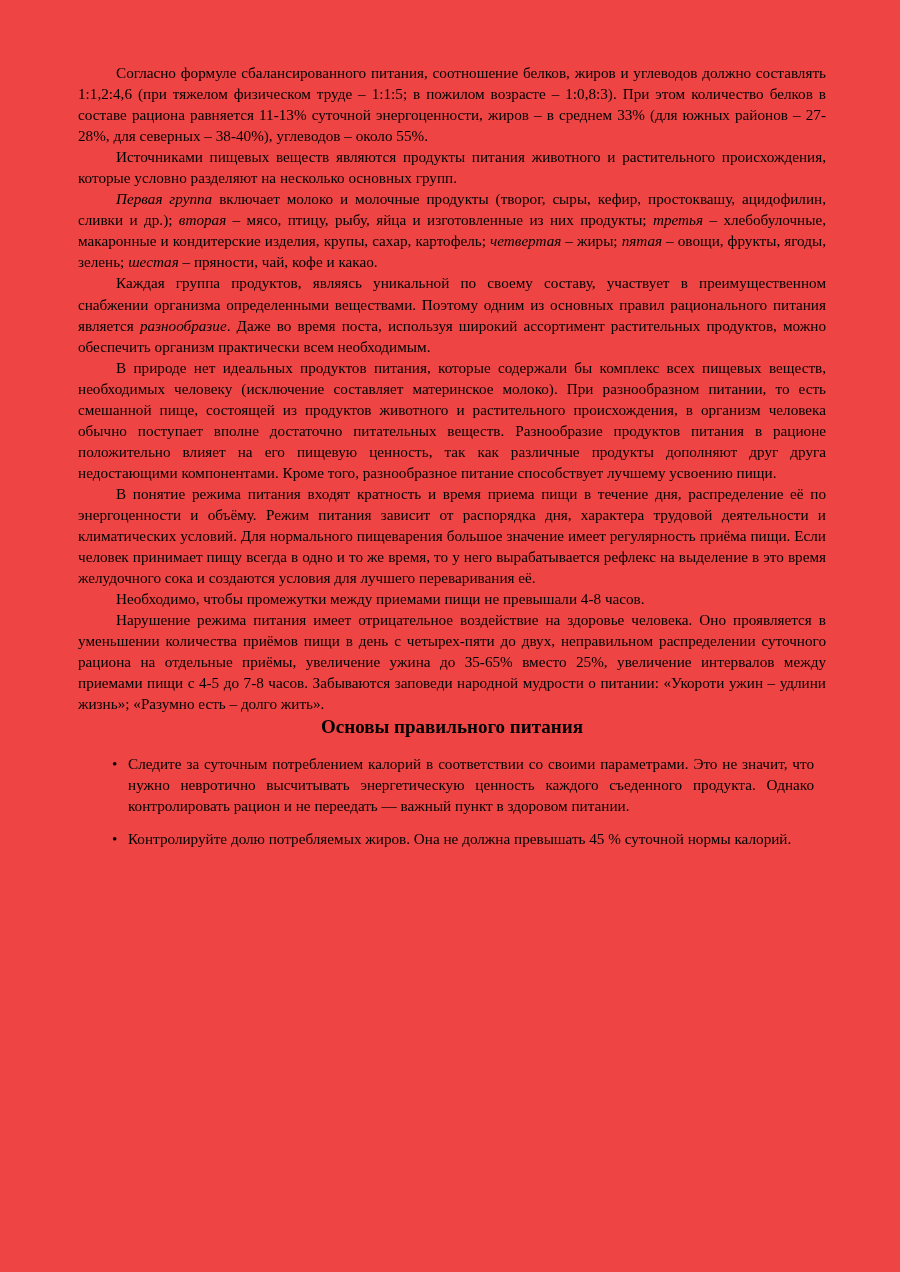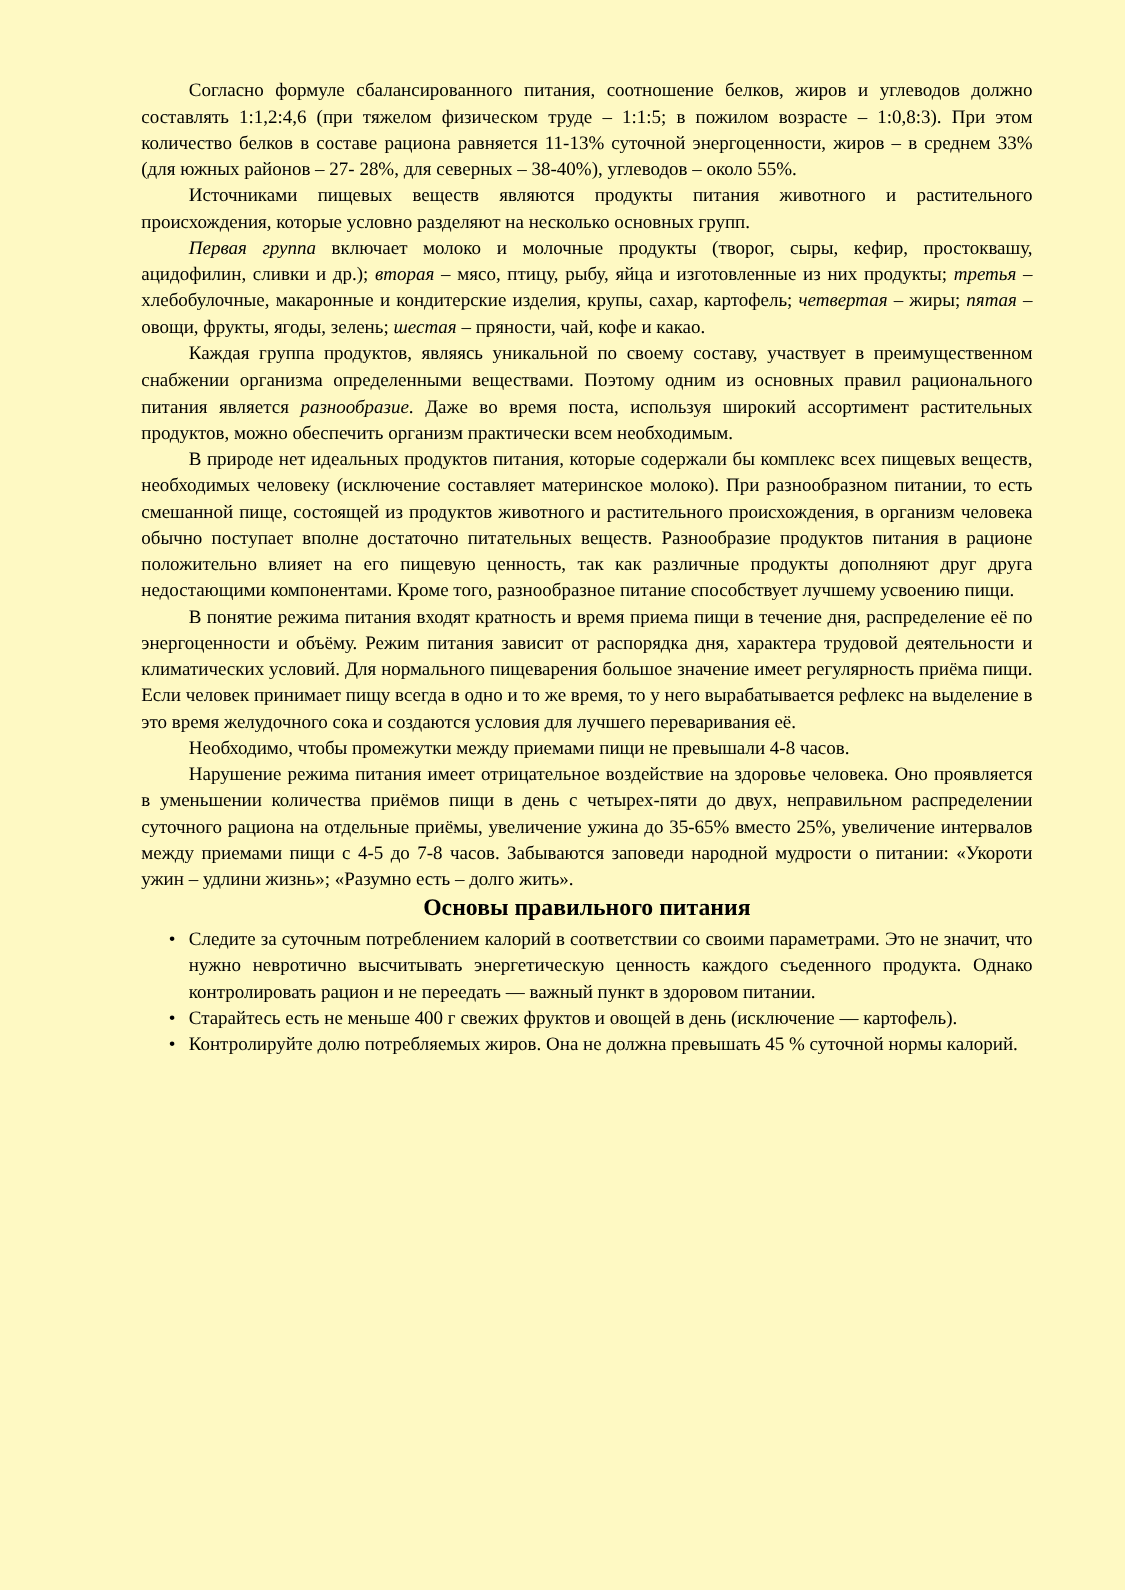--- a/index.html
+++ b/index.html
@@ -11,22 +11,22 @@
   body {
     width: 900px;
     min-height: 1272px;
     font-family: "Liberation Serif", serif;
     color: #000000;
   }
   .page {
     width: 900px;
     min-height: 1272px;
     box-sizing: border-box;
-    padding: 62px 74px 40px 113px;
-    background: #fef9c3;
+    padding: 62px 74px 40px 78px;
+    background: #ef4444;
   }
   .doc {
     font-size: 15.2px;
     line-height: 1.385;
     text-align: justify;
     text-justify: inter-word;
     hyphens: none;
   }
   p.para {
     margin: 0;
@@ -39,21 +39,21 @@
     text-align: center;
     line-height: 1.385;
   }
   ul.bullets {
     margin: 0;
     padding: 0;
     list-style: none;
   }
   ul.bullets li {
     position: relative;
-    margin: 0;
+    margin: 12px;
     padding-left: 38px;
     text-align: justify;
     text-justify: inter-word;
   }
   ul.bullets li::before {
     content: "\2022";
     position: absolute;
     left: 22px;
     top: 0;
     font-size: 15.2px;
@@ -86,18 +86,17 @@
 
     <p class="para">Необходимо, чтобы промежутки между приемами пищи не превышали 4-8 часов.</p>
 
 
     <p class="para">Нарушение режима питания имеет отрицательное воздействие на здоровье человека. Оно проявляется в уменьшении количества приёмов пищи в день с четырех-пяти до двух, неправильном распределении суточного рациона на отдельные приёмы, увеличение ужина до 35-65% вместо 25%, увеличение интервалов между приемами пищи с 4-5 до 7-8 часов. Забываются заповеди народной мудрости о питании: «Укороти ужин – удлини жизнь»; «Разумно есть – долго жить».</p>
 
     <h2 class="heading">Основы правильного питания</h2>
 
     <ul class="bullets">
       <li>Следите за суточным потреблением калорий в соответствии со своими параметрами. Это не значит, что нужно невротично высчитывать энергетическую ценность каждого съеденного продукта. Однако контролировать рацион и не переедать — важный пункт в здоровом питании.</li>
-      <li>Старайтесь есть не меньше 400 г свежих фруктов и овощей в день (исключение — картофель).</li>
       <li>Контролируйте долю потребляемых жиров. Она не должна превышать 45 % суточной нормы калорий.</li>
     </ul>
 
   </div>
 </div>
 
 </body></html>

